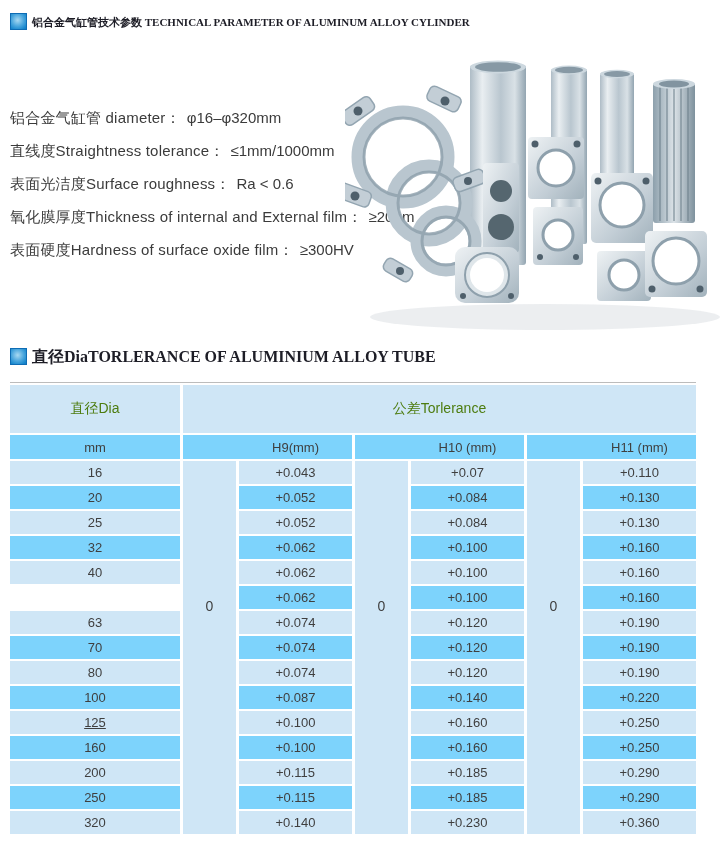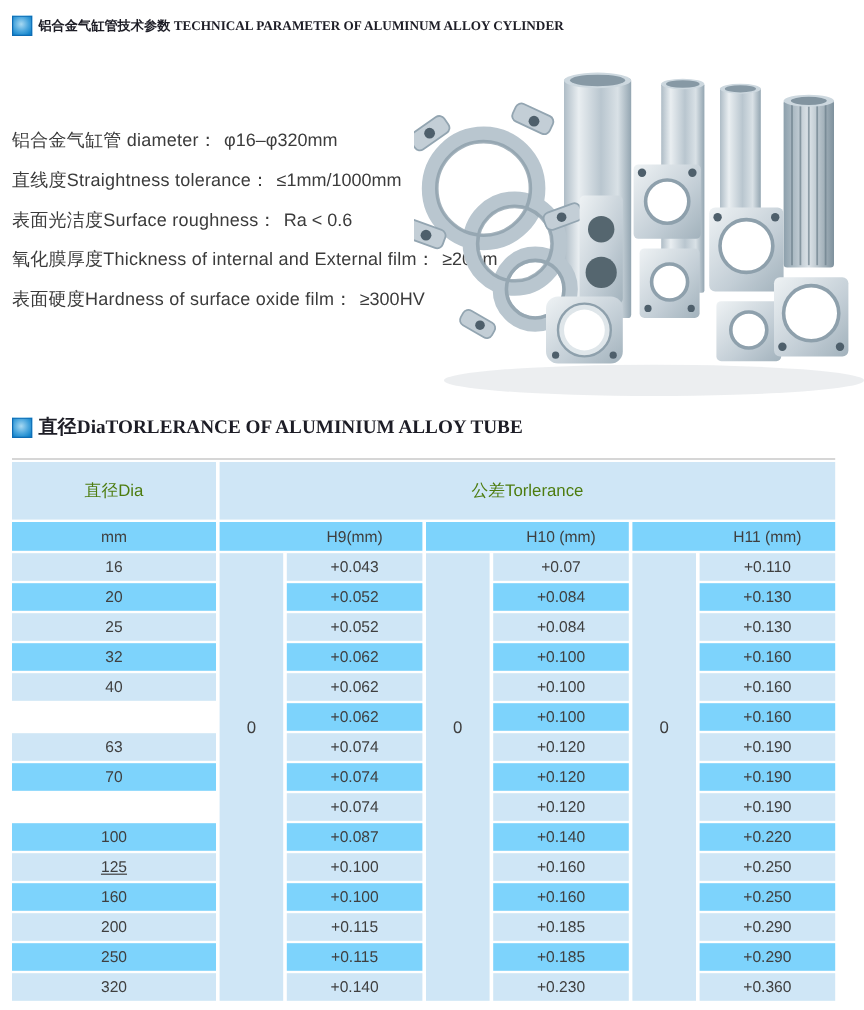--- a/index.html
+++ b/index.html
@@ -217,20 +217,21 @@
     <div class="cell cream" style="grid-area: 8 / 5;">+0.100</div>
     <div class="cell cream" style="grid-area: 8 / 7;">+0.160</div>
     <div class="cell blue" style="grid-area: 9 / 1;">63</div>
     <div class="cell blue" style="grid-area: 9 / 3;">+0.074</div>
     <div class="cell blue" style="grid-area: 9 / 5;">+0.120</div>
     <div class="cell blue" style="grid-area: 9 / 7;">+0.190</div>
     <div class="cell cream" style="grid-area: 10 / 1;">70</div>
     <div class="cell cream" style="grid-area: 10 / 3;">+0.074</div>
     <div class="cell cream" style="grid-area: 10 / 5;">+0.120</div>
     <div class="cell cream" style="grid-area: 10 / 7;">+0.190</div>
+    <div class="cell blue" style="grid-area: 11 / 1;">80</div>
     <div class="cell blue" style="grid-area: 11 / 3;">+0.074</div>
     <div class="cell blue" style="grid-area: 11 / 5;">+0.120</div>
     <div class="cell blue" style="grid-area: 11 / 7;">+0.190</div>
     <div class="cell cream" style="grid-area: 12 / 1;">100</div>
     <div class="cell cream" style="grid-area: 12 / 3;">+0.087</div>
     <div class="cell cream" style="grid-area: 12 / 5;">+0.140</div>
     <div class="cell cream" style="grid-area: 12 / 7;">+0.220</div>
     <div class="cell blue" style="grid-area: 13 / 1; text-decoration: underline;">125</div>
     <div class="cell blue" style="grid-area: 13 / 3;">+0.100</div>
     <div class="cell blue" style="grid-area: 13 / 5;">+0.160</div>

